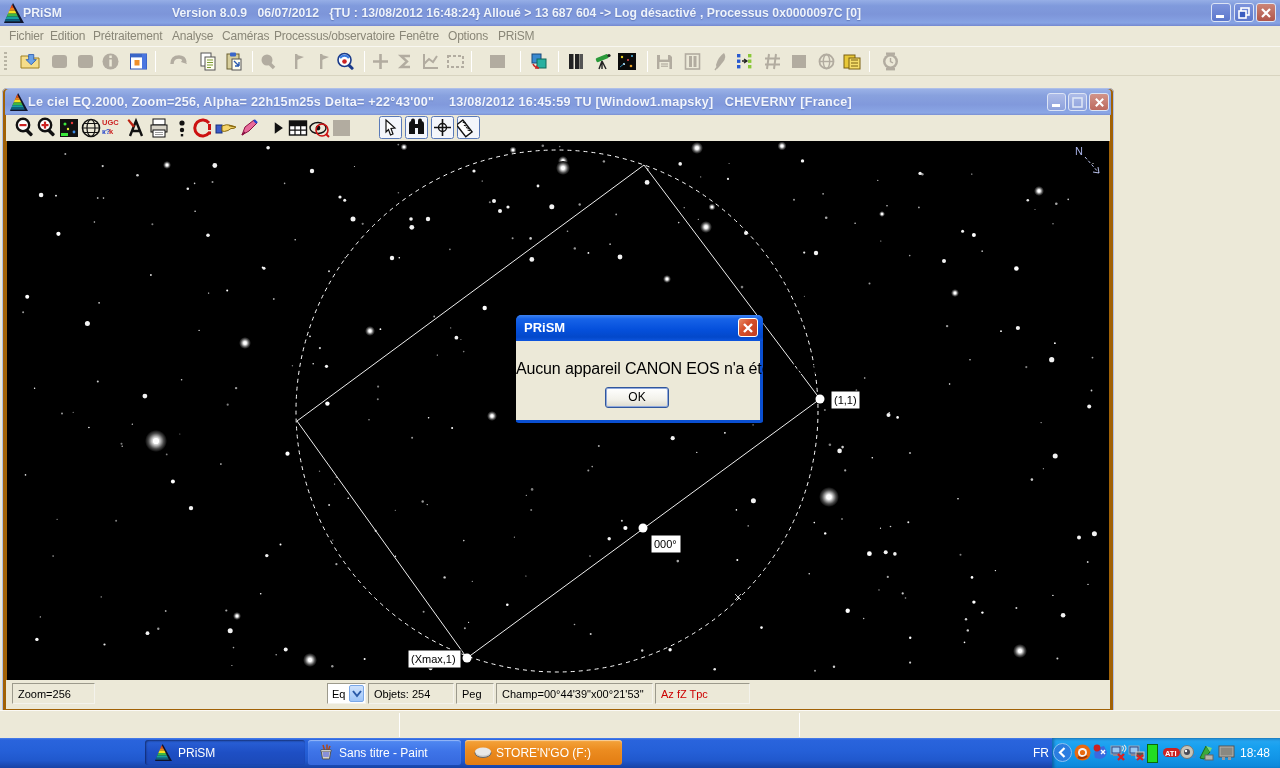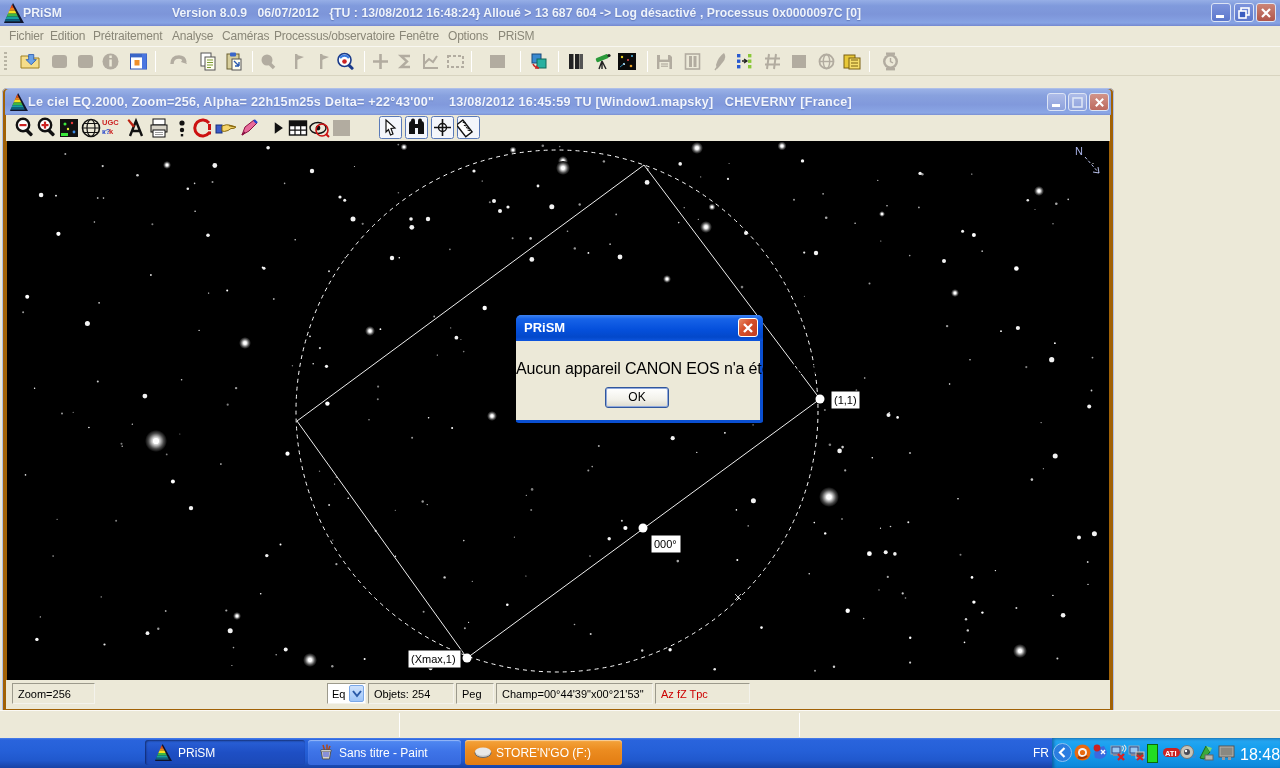--- a/index.html
+++ b/index.html
@@ -865,14 +865,14 @@
       <path d="M2 14 L8 2 L12 8 L6 15 Z" fill="#3aaa3a" stroke="#1a6a1a"></path>
       <path d="M8 2 L14 4 L12 8" fill="#7ad87a"></path>
       <rect x="7" y="11" width="8" height="5" fill="#b8b4a8" stroke="#666"></rect>
     </svg>
 <svg style="position:absolute;left:1218px;top:6px" width="17" height="17" viewBox="0 0 17 17">
       <rect x="1" y="2" width="15" height="11" fill="#b8b4ac" stroke="#555"></rect>
       <rect x="2.5" y="3.5" width="12" height="8" fill="#8a8880"></rect>
       <rect x="4" y="13" width="3" height="3" fill="#999"></rect>
       <rect x="10" y="13" width="3" height="3" fill="#999"></rect>
     </svg>
-  <span style="position:absolute;left:1240px;top:8px;color:#fff;font-size:16px">18:48</span>
+  <span style="position:absolute;left:1240px;top:8px;color:#fff;font-size:12px">18:48</span>
 </div>
 
 </body></html>

